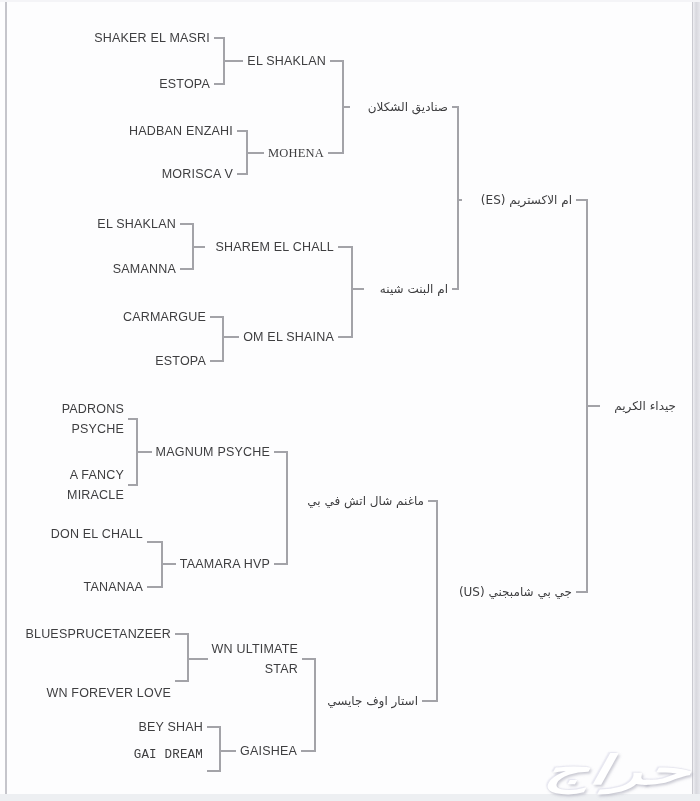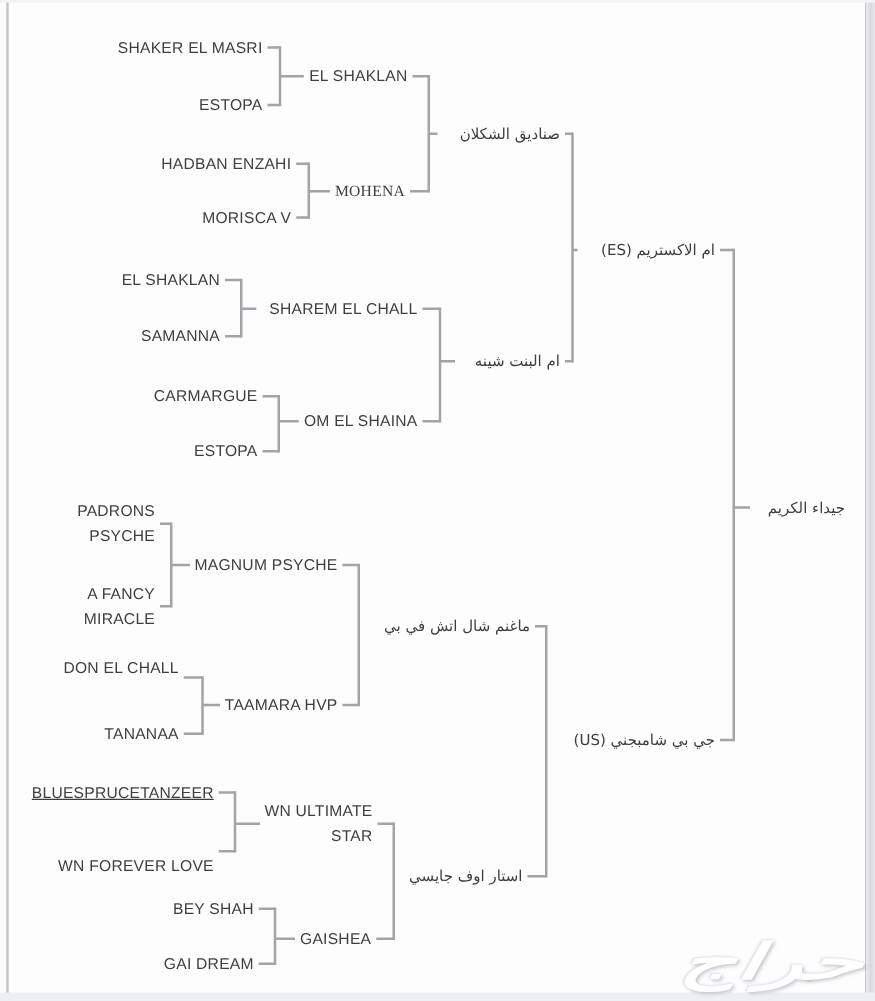--- a/index.html
+++ b/index.html
@@ -104,34 +104,34 @@
       </div>
       <div class="node en" style="right: 557px; top: 524px; padding-left: 29px;">
         <div>DON EL CHALL</div>
       </div>
       <div class="node en" style="right: 557px; top: 577px;">
         <div>TANANAA</div>
       </div>
       <div class="node en" style="right: 430px; top: 554px;">
         <div>TAAMARA HVP</div>
       </div>
-      <div class="node en" style="right: 529px; top: 624px; text-decoration: underline;">
+      <div class="node en" style="right: 529px; top: 624px;">
         <div>BLUESPRUCETANZEER</div>
       </div>
       <div class="node en" style="right: 529px; top: 671px; margin-top: 12px;">
         <div>WN FOREVER LOVE</div>
       </div>
       <div class="node en" style="right: 402px; top: 639px;">
         <div>WN ULTIMATE</div>
         <div>STAR</div>
       </div>
       <div class="node en" style="right: 497px; top: 717px;">
         <div>BEY SHAH</div>
       </div>
-      <div class="node en" style="right: 497px; top: 761px;">
+      <div class="node en" style="right: 497px; top: 745px; font-family: Liberation Mono, monospace;">
         <div>GAI DREAM</div>
       </div>
       <div class="node en" style="right: 403px; top: 741px;">
         <div>GAISHEA</div>
       </div>
       <div class="node ar" dir="rtl" style="right: 252px; top: 96px;">
         <div>صناديق الشكلان</div>
       </div>
       <div class="node ar" dir="rtl" style="right: 252px; top: 278px;">
         <div>ام البنت شينه</div>

